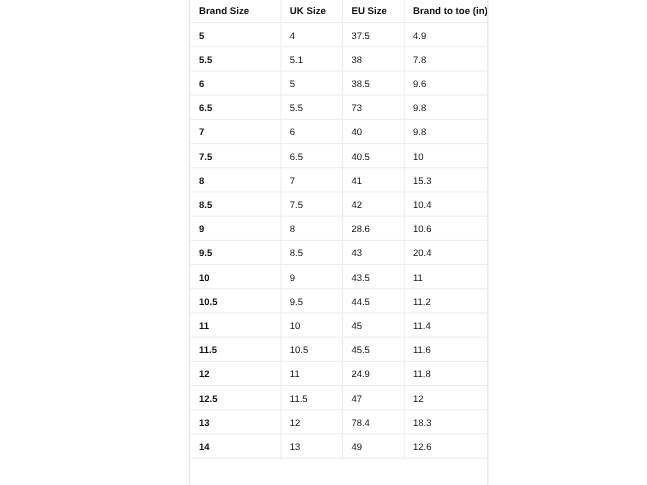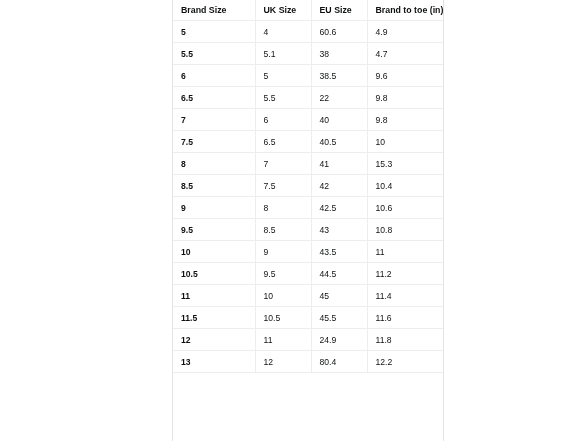--- a/index.html
+++ b/index.html
@@ -90,39 +90,39 @@
           <th>Brand Size</th>
           <th>UK Size</th>
           <th>EU Size</th>
           <th>Brand to toe (in)</th>
         </tr>
       </thead>
       <tbody id="size-table-body">
           <tr>
             <td class="brand">5</td>
             <td>4</td>
-            <td>60.6</td>
+            <td>37.5</td>
             <td>4.9</td>
           </tr>
           <tr>
             <td class="brand">5.5</td>
             <td>5.1</td>
             <td>38</td>
-            <td>4.7</td>
+            <td>7.8</td>
           </tr>
           <tr>
             <td class="brand">6</td>
             <td>5</td>
             <td>38.5</td>
             <td>9.6</td>
           </tr>
           <tr>
             <td class="brand">6.5</td>
             <td>5.5</td>
-            <td>22</td>
+            <td>73</td>
             <td>9.8</td>
           </tr>
           <tr>
             <td class="brand">7</td>
             <td>6</td>
             <td>40</td>
             <td>9.8</td>
           </tr>
           <tr>
             <td class="brand">7.5</td>
@@ -138,28 +138,28 @@
           </tr>
           <tr>
             <td class="brand">8.5</td>
             <td>7.5</td>
             <td>42</td>
             <td>10.4</td>
           </tr>
           <tr>
             <td class="brand">9</td>
             <td>8</td>
-            <td>42.5</td>
+            <td>28.6</td>
             <td>10.6</td>
           </tr>
           <tr>
             <td class="brand">9.5</td>
             <td>8.5</td>
             <td>43</td>
-            <td>10.8</td>
+            <td>20.4</td>
           </tr>
           <tr>
             <td class="brand">10</td>
             <td>9</td>
             <td>43.5</td>
             <td>11</td>
           </tr>
           <tr>
             <td class="brand">10.5</td>
             <td>9.5</td>
@@ -178,21 +178,33 @@
             <td>45.5</td>
             <td>11.6</td>
           </tr>
           <tr>
             <td class="brand">12</td>
             <td>11</td>
             <td>24.9</td>
             <td>11.8</td>
           </tr>
           <tr>
+            <td class="brand">12.5</td>
+            <td>11.5</td>
+            <td>47</td>
+            <td>12</td>
+          </tr>
+          <tr>
             <td class="brand">13</td>
             <td>12</td>
-            <td>80.4</td>
-            <td>12.2</td>
+            <td>78.4</td>
+            <td>18.3</td>
+          </tr>
+          <tr>
+            <td class="brand">14</td>
+            <td>13</td>
+            <td>49</td>
+            <td>12.6</td>
           </tr>
         </tbody>
     </table>
   </div>
 </div>
 
 </body></html>

